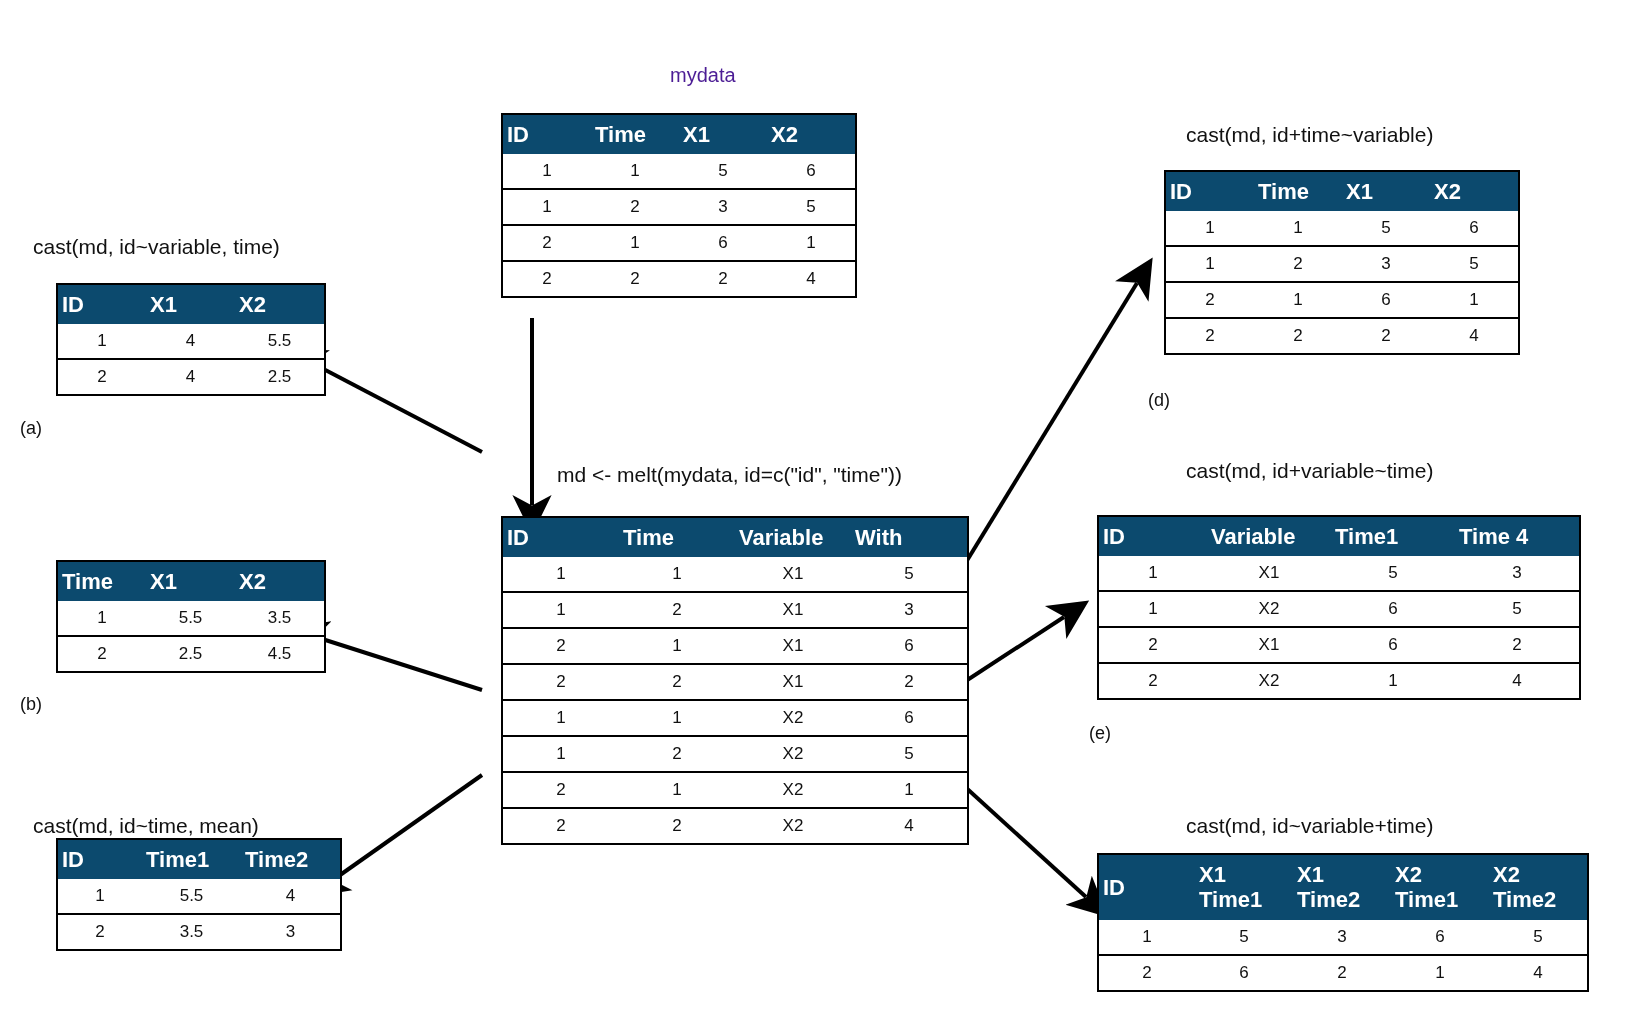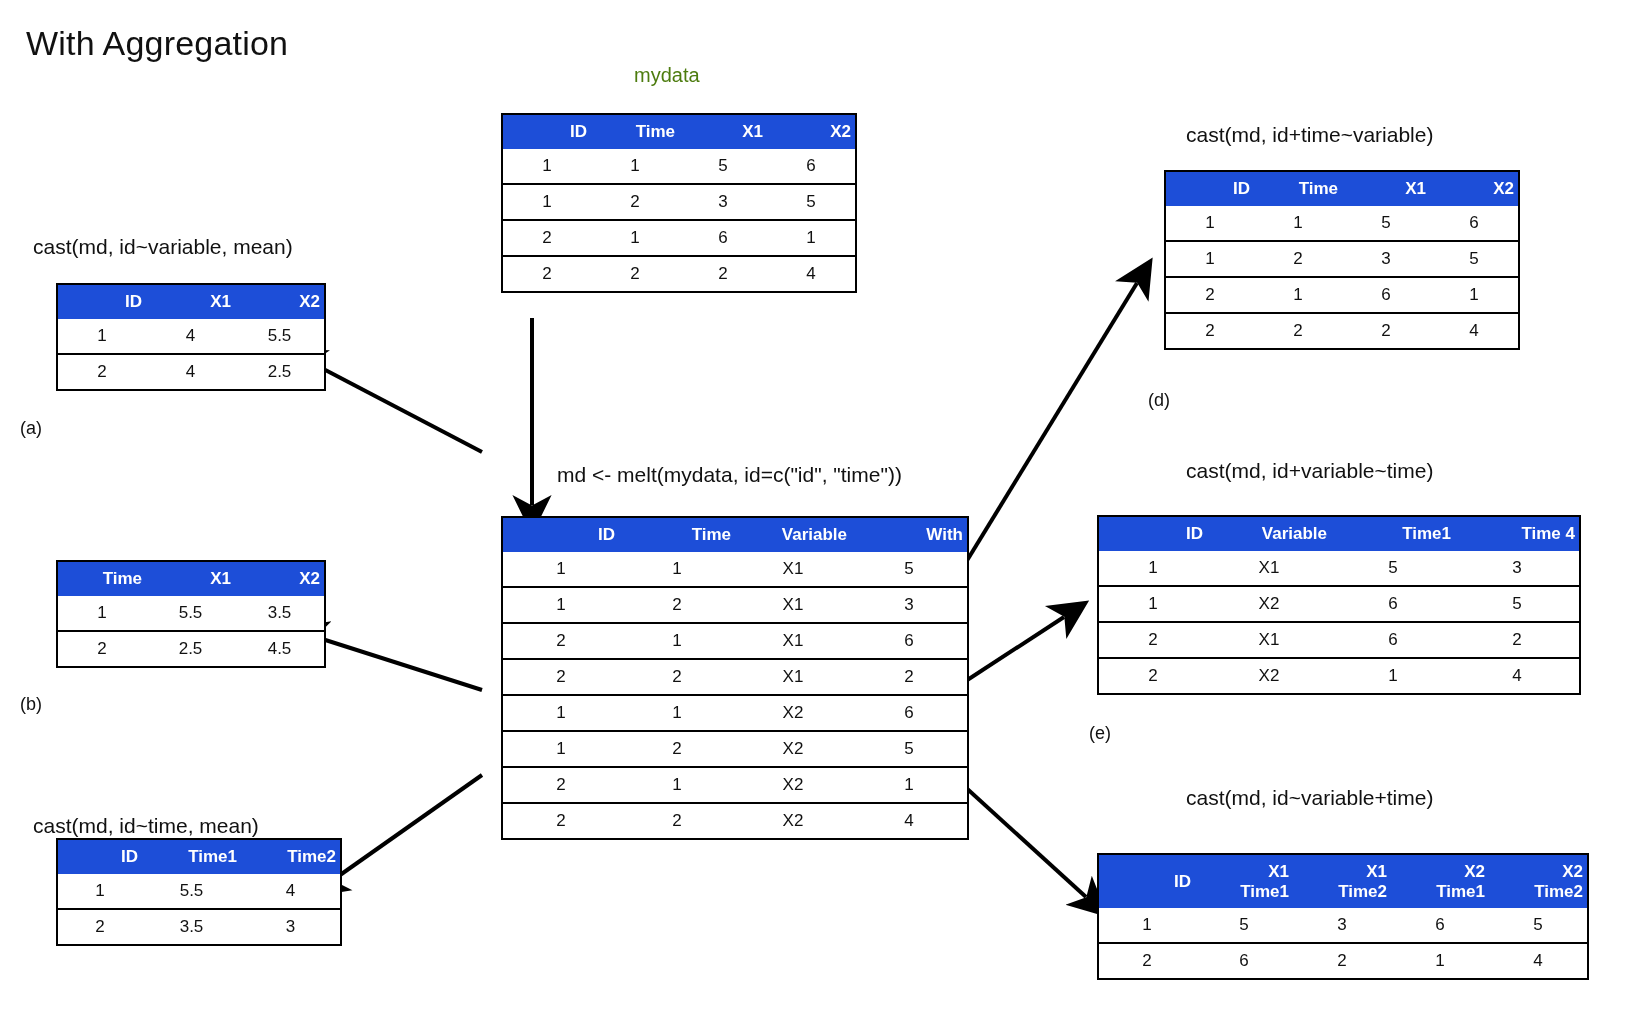--- a/index.html
+++ b/index.html
@@ -34,35 +34,36 @@
     color: #111111;
   }
   .panel-label {
     font-size: 18px;
     white-space: nowrap;
     color: #111111;
   }
   .table-title {
     font-size: 20px;
     white-space: nowrap;
-    color: #4d7c0f;
+    color: #4c1d95;
+    margin-left: 36px;
   }
 
   table.dt {
     border-collapse: collapse;
     background: #ffffff;
     border: 2px solid #000000;
     table-layout: fixed;
   }
   table.dt th {
-    background: #1d4ed8;
+    background: #0c4a6e;
     color: #ffffff;
-    font-size: 17px;
+    font-size: 22px;
     font-weight: bold;
-    text-align: right;
+    text-align: left;
     padding: 7px 4px;
     border: none;
     line-height: 1.15;
   }
   table.dt thead tr { border: none; }
   table.dt td {
     font-size: 17px;
     font-weight: normal;
     text-align: center;
     padding: 7px 4px;
@@ -105,21 +106,20 @@
 
     <line x1="482" y1="775" x2="333" y2="880" stroke="#000" stroke-width="4" marker-end="url(#ah)"></line>
 
     <line x1="952" y1="585" x2="1137" y2="283" stroke="#000" stroke-width="4" marker-end="url(#ah)"></line>
 
     <line x1="952" y1="690" x2="1064" y2="617" stroke="#000" stroke-width="4" marker-end="url(#ah)"></line>
 
     <line x1="952" y1="775" x2="1086" y2="897" stroke="#000" stroke-width="4" marker-end="url(#ah)"></line>
   </svg>
 
-  <div class="abs big-title" style="left:26px; top:24px;">With Aggregation</div>
 
 
   <div class="abs table-title" style="left:634px; top:64px;">mydata</div>
 
   <div class="abs" style="left:501px; top:113px;">
     <table class="dt" style="width:320px;">
       <thead>
         <tr>
           <th style="width:80px">ID</th>
           <th style="width:80px">Time</th>
@@ -214,21 +214,21 @@
         <tr>
           <td>2</td>
           <td>2</td>
           <td>X2</td>
           <td>4</td>
         </tr>
       </tbody>
     </table>
   </div>
 
-  <div class="abs caption" style="left:33px; top:235px;">cast(md, id~variable, mean)</div>
+  <div class="abs caption" style="left:33px; top:235px;">cast(md, id~variable, time)</div>
 
   <div class="abs" style="left:56px; top:283px;">
     <table class="dt" style="width:242px;">
       <thead>
         <tr>
           <th style="width:80px">ID</th>
           <th style="width:81px">X1</th>
           <th style="width:81px">X2</th>
         </tr>
       </thead>
@@ -381,21 +381,21 @@
           <td>X2</td>
           <td>1</td>
           <td>4</td>
         </tr>
       </tbody>
     </table>
   </div>
 
   <div class="abs panel-label" style="left:1089px; top:723px;">(e)</div>
 
-  <div class="abs caption" style="left:1186px; top:786px;text-align:right;">cast(md, id~variable+time)</div>
+  <div class="abs caption" style="left:1186px; top:814px;text-align:right;">cast(md, id~variable+time)</div>
 
   <div class="abs" style="left:1097px; top:853px;">
     <table class="dt" style="width:448px;">
       <thead>
         <tr>
           <th style="width:88px">
             <span class="hdr-line">ID</span>
             <span class="hdr-line"></span>
           </th>
           <th style="width:90px">

